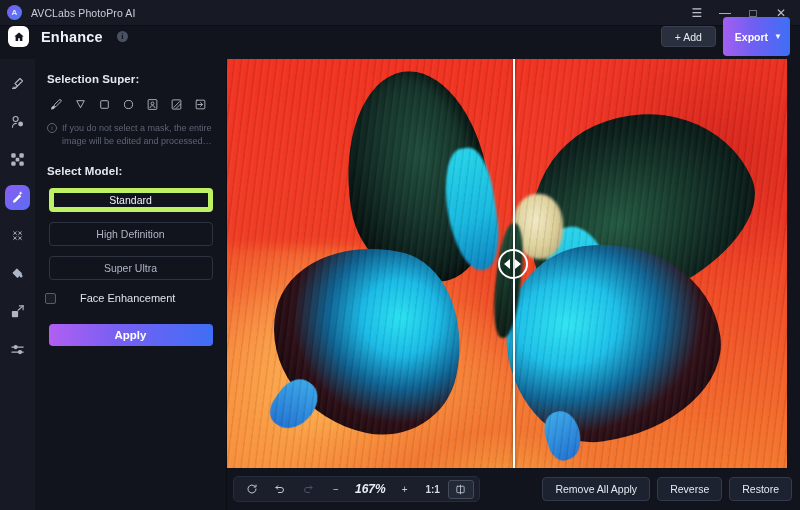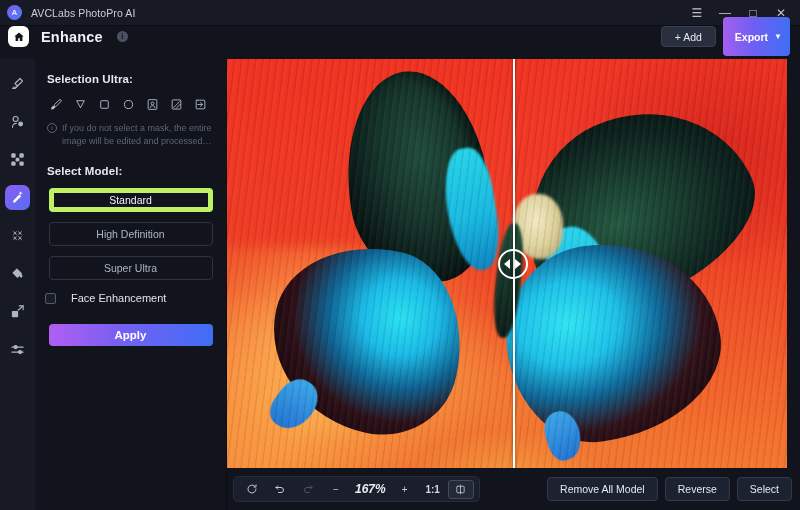--- a/index.html
+++ b/index.html
@@ -144,21 +144,21 @@
     font-size: 10.5px; display: flex;
     align-items: center; justify-content: center;
     font-family: "Liberation Sans", sans-serif;
   }
   .model-btn.selected {
     border-color: #6b7governor; border: 5px solid #bef264;
     color: #f0f3f8;
   }
   .model-list { margin-top: 11px; }
   .check-row {
-    display: flex; align-items: center; gap: 15px;
+    display: flex; align-items: center; gap: 24px;
     padding: 2px 0 0 10px; margin-top: 2px;
   }
   .check-box {
     width: 11px; height: 11px; border-radius: 2px;
     border: 1px solid #555c6d; background: #191d28;
   }
   .check-label { font-size: 11px; color: #dfe3ec; }
   .apply-btn {
     margin: 20px auto 0 auto; width: 164px; height: 22px;
     border-radius: 4px;
@@ -425,21 +425,21 @@
         <svg width="15" height="15" viewBox="0 0 24 24" fill="none" stroke="currentColor" stroke-width="2" stroke-linecap="round">
           <path d="M3 8h18"></path>
             <path d="M3 16h18"></path>
             <circle cx="9" cy="8" r="2.4" fill="currentColor"></circle>
             <circle cx="16" cy="16" r="2.4" fill="currentColor"></circle>
         </svg>
       </div>
     </div>
 
     <div class="panel">
-      <div class="panel-label">Selection Ultra:</div>
+      <div class="panel-label">Selection Super:</div>
 
       <div class="tool-row">
         <div class="tool-btn">
           <svg width="13" height="13" viewBox="0 0 24 24" fill="none" stroke="currentColor" stroke-width="1.6" stroke-linecap="round" stroke-linejoin="round">
             <path d="M17 3.5a2.1 2.1 0 0 1 3 3L11 16l-4 1 1-4z"></path>
               <path d="M5 20c2 0 3-1 3-2.5S7 15 5.5 15.5 3 18 3 20z" fill="currentColor"></path>
           </svg>
         </div>
         <div class="tool-btn">
           <svg width="13" height="13" viewBox="0 0 24 24" fill="none" stroke="currentColor" stroke-width="1.6" stroke-linejoin="round">
@@ -554,20 +554,20 @@
           <div class="tb ratio">1:1</div>
           <div class="tb boxed">
             <svg width="11" height="11" viewBox="0 0 24 24" fill="none" stroke="currentColor" stroke-width="1.8" stroke-linecap="round">
               <rect x="4" y="5" width="16" height="14" rx="1.5"></rect>
                 <path d="M12 2.5v19"></path>
             </svg>
           </div>
         </div>
 
         <div class="right-actions">
-          <div class="act-btn">Remove All Model</div>
+          <div class="act-btn">Remove All Apply</div>
           <div class="act-btn">Reverse</div>
-          <div class="act-btn">Select</div>
+          <div class="act-btn">Restore</div>
         </div>
       </div>
     </div>
   </div>
 </div>
 
 </body></html>

